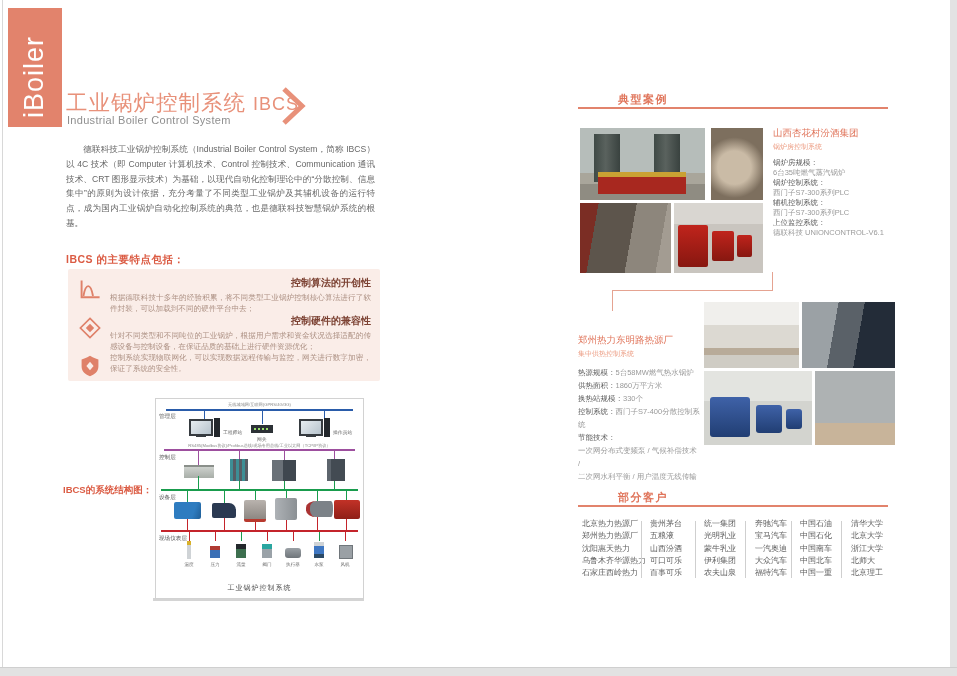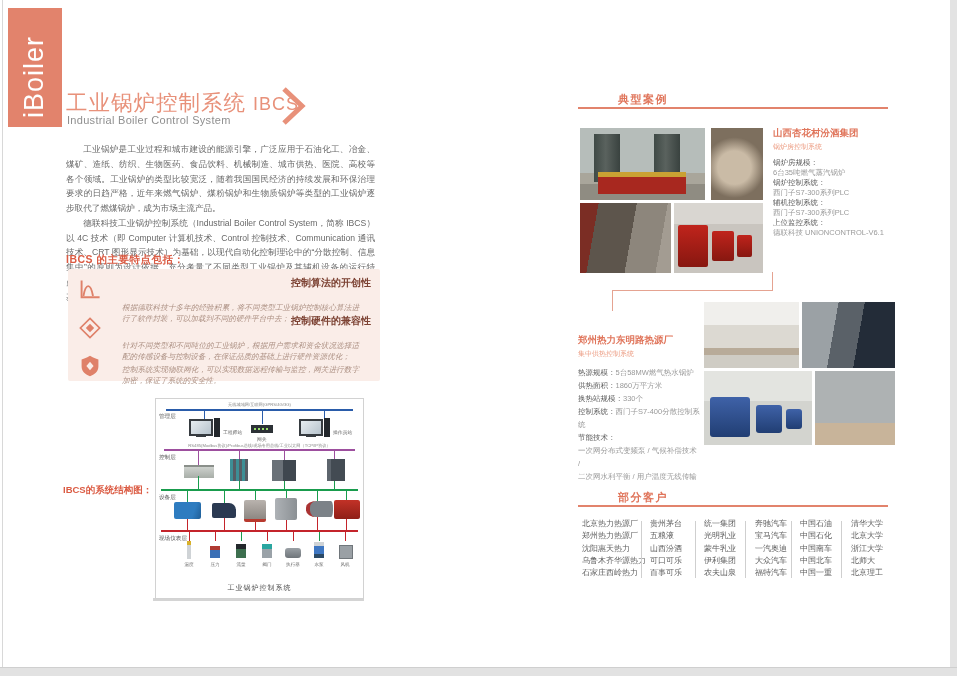--- a/index.html
+++ b/index.html
@@ -27,21 +27,21 @@
   .intro{left:66px;top:142px;width:309px;font-size:8.6px;color:#686868;line-height:1.72;text-align:justify;}
   .intro p{margin:0;text-indent:2em;}
 
   
   .feat-heading{left:66px;top:253px;font-size:10.5px;font-weight:bold;color:#DB5B43;letter-spacing:.5px;}
   .feat-panel{left:68px;top:269px;width:312px;height:112px;background:#FAEDE8;border-radius:2px;}
   .feat-item{position:absolute;left:0;width:100%;}
   .feat-icon{position:absolute;left:10px;top:2px;width:24px;height:24px;}
   .feat-body{position:absolute;left:42px;right:9px;top:0;}
   .feat-title{font-size:10px;font-weight:bold;color:#7C4233;margin:0 0 2px 0;text-align:right;}
-  .feat-desc{font-size:7.6px;color:#AD9184;line-height:1.5;text-align:justify;margin:12px;font-style:italic;}
+  .feat-desc{font-size:7.6px;color:#AD9184;line-height:1.5;text-align:justify;margin:0;}
 
   
   .diag-label{left:63px;top:484px;font-size:9.5px;font-weight:bold;color:#DB5B43;}
   .diag-box{left:155px;top:398px;width:207px;height:199px;background:#fff;border:1px solid #d2d2d2;}
   .diag-shadow{left:153px;top:598px;width:211px;height:3px;background:#a9a9a9;opacity:.5;}
   .bus{position:absolute;height:2px;}
   .bus-blue{background:#2A5CAA;left:10px;top:10px;width:187px;}
   .bus-purple{background:#9D4F9E;left:8px;top:50px;width:191px;}
   .bus-green{background:#199C4D;left:5px;top:90px;width:197px;}
   .bus-red{background:#C4242B;left:5px;top:131px;width:197px;}
@@ -88,21 +88,21 @@
   .ph-a .gate{position:absolute;left:18px;top:44px;width:88px;height:22px;background:linear-gradient(#caa133 0 5px,#a8281f 5px);}
   .ph-b{background:radial-gradient(circle at 45% 55%,#cabba6 0 34%,#7d6f5e 62%),#6e6458;}
   .ph-c{background:linear-gradient(100deg,#7b2d24 0 18%,#5d554c 18% 55%,#8d867c 55% 85%,#a39c92 85%);}
   .ph-d{background:linear-gradient(#d9d6d1 0 30%,#c9c5bf 30%);}
   .ph-d .rb{position:absolute;background:linear-gradient(#c0241c,#871710);border-radius:2px;}
   .ph-e{background:linear-gradient(#f0efec 0 35%,#dcd9d2 35% 70%,#b8ab99 70% 80%,#cfccc4 80%);}
   .ph-f{background:linear-gradient(100deg,#9ba1a5 0 35%,#5a6168 35% 60%,#232c38 60%);}
   .ph-g{background:linear-gradient(#e3e4e0 0 40%,#d3d4cf 40%);}
   .ph-g .bb{position:absolute;background:linear-gradient(#3f62a8,#213e73);border-radius:3px;}
   .ph-h{background:linear-gradient(#aeb2b3 0 70%,#c8b49a 70%);}
-  .case-name{font-size:9.5px;font-weight:bold;color:#E0755B;margin:0 0 2px 0;}
+  .case-name{font-size:9.5px;font-weight:normal;color:#E0755B;margin:0 0 2px 0;}
   .case-sub{font-size:7px;color:#EC9C82;margin:0 0 6px 0;}
   .spec-lbl{font-size:7.5px;font-weight:normal;color:#5c5c5c;line-height:10px;}
   .spec-val{font-size:7.5px;color:#9a9a9a;line-height:10px;}
   .c2row{line-height:10px;}
   .c2row .spec-lbl{display:inline;}
   .c2row .spec-val{display:inline;}
   .connector{background:#E5A391;}
 
   
   .cust-col{position:absolute;top:518px;font-size:8px;color:#606060;line-height:12.3px;white-space:nowrap;}
@@ -120,21 +120,20 @@
   <div class="abs title-row">
     <span class="title-zh">工业锅炉控制系统</span>
     <span class="title-suffix">IBCS</span>
   </div>
   <div class="abs subtitle">Industrial Boiler Control System</div>
   <svg class="abs chevron" width="26" height="42" viewBox="0 0 26 42">
     <polyline points="4,4 22,21 4,38" fill="none" stroke="#E8917A" stroke-width="5"></polyline>
   </svg>
 
   <div class="abs intro">
-    <p>工业锅炉是工业过程和城市建设的能源引擎，广泛应用于石油化工、冶金、煤矿、造纸、纺织、生物医药、食品饮料、机械制造、城市供热、医院、高校等各个领域。工业锅炉的类型比较宽泛，随着我国国民经济的持续发展和环保治理要求的日趋严格，近年来燃气锅炉、煤粉锅炉和生物质锅炉等类型的工业锅炉逐步取代了燃煤锅炉，成为市场主流产品。</p>
     <p>德联科技工业锅炉控制系统（Industrial Boiler Control System，简称 IBCS）以 4C 技术（即 Computer 计算机技术、Control 控制技术、Communication 通讯技术、CRT 图形显示技术）为基础，以现代自动化控制理论中的“分散控制、信息集中”的原则为设计依据，充分考量了不同类型工业锅炉及其辅机设备的运行特点，成为国内工业锅炉自动化控制系统的典范，也是德联科技智慧锅炉系统的根基。</p>
   </div>
 
   <div class="abs feat-heading">IBCS 的主要特点包括：</div>
   <div class="abs feat-panel">
 
     <div class="feat-item" style="top:7px;">
       <svg class="feat-icon" viewBox="0 0 20 20">
         <path d="M3 2 v14 h15" fill="none" stroke="#DF8169" stroke-width="1.6"></path>
         <path d="M4.5 15 C6.5 4,10.5 4,12.5 15" fill="none" stroke="#DF8169" stroke-width="1.6"></path>

